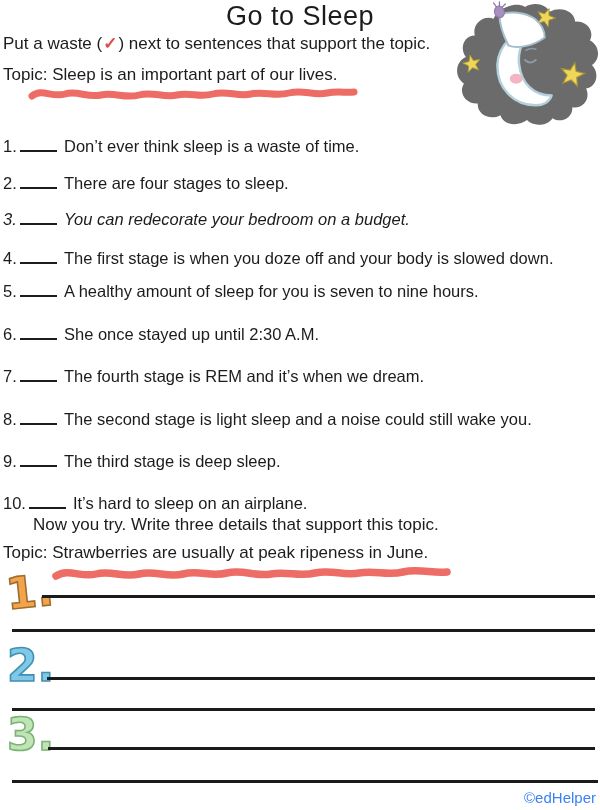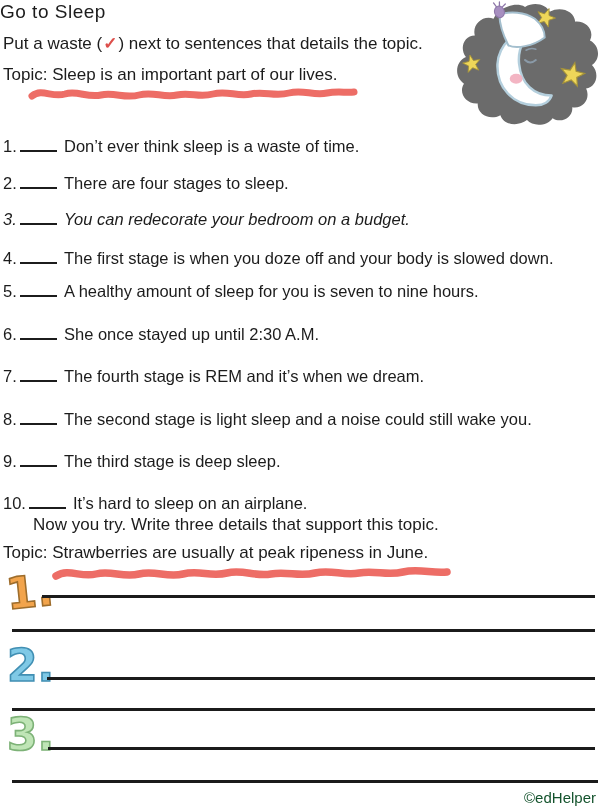--- a/index.html
+++ b/index.html
@@ -1,52 +1,52 @@
 <!DOCTYPE html>
 <html><head>
 <meta charset="utf-8">
 <style>
   html,body{margin:0;padding:0;background:#fff;}
   .page{
     position:relative;width:600px;height:810px;background:#ffffff;overflow:hidden;
     font-family:"Liberation Sans",sans-serif;color:#1c1c1c;
   }
   .title{
-    position:absolute;top:1px;left:0;width:600px;text-align:left;
-    font-size:19px;letter-spacing:.5px;font-weight:400;
+    position:absolute;top:1px;left:0;width:600px;text-align:center;
+    font-size:27px;letter-spacing:.5px;font-weight:400;
   }
   .instruction{position:absolute;top:33px;left:3px;font-size:17px;white-space:nowrap;}
   .check{color:#dd4f4b;font-weight:bold;padding:0 1px;}
   .topic{position:absolute;left:3px;font-size:17px;white-space:nowrap;}
   .topic1{top:65px;}
   .topic2{top:543px;}
   .instruction2{position:absolute;top:515px;left:3px;font-size:17px;white-space:nowrap;margin-left:30px;}
   .squiggle{position:absolute;}
   .moon{position:absolute;left:453px;top:1px;}
   .check-item{position:absolute;left:3px;font-size:16.5px;white-space:nowrap;line-height:20px;margin-top:12px;}
   .check-item .num{display:inline-block;min-width:14px;}
   .check-item .blank{
     display:inline-block;width:37px;height:13px;border-bottom:2px solid #1c1c1c;
     margin:0 7px 0 3px;
   }
   .bubble-num{
     position:absolute;font-family:"DejaVu Sans",sans-serif;font-weight:bold;font-size:44px;
     line-height:44px;-webkit-text-stroke:1.6px rgba(0,0,0,0);
   }
   .writing-line{position:absolute;height:0;border-top:3px solid #1b1b1b;}
-  .credit{position:absolute;top:789px;right:4px;font-size:15px;color:#14532d;}
+  .credit{position:absolute;top:789px;right:4px;font-size:15px;color:#3b82f6;}
 </style>
 </head>
 <body>
 
 <div class="page">
 
   <div class="title">Go to Sleep</div>
 
-  <div class="instruction"><span>Put a waste (</span><span class="check">✓</span><span>) next to sentences that details the topic.</span></div>
+  <div class="instruction"><span>Put a waste (</span><span class="check">✓</span><span>) next to sentences that support the topic.</span></div>
 
   <div class="topic topic1"><span>Topic:</span>&nbsp;<span>Sleep is an important part of our lives.</span></div>
 
   <svg class="squiggle" style="left:27px;top:83px;" width="332" height="22" viewBox="0 0 332 22">
     <path d="M5,13 C15,5 25,15 38,11 C50,7 60,15 74,12 C88,9 98,16 112,12
              C126,8 136,15 150,12 C164,9 172,15 186,11 C200,7 210,14 224,11
              C238,8 248,14 262,10 C276,6 286,13 300,10 C310,8 320,10 327,9" fill="none" stroke="#ed6d66" stroke-width="7" stroke-linecap="round"></path>
   </svg>
 
   <svg class="moon" width="146" height="126" viewBox="0 0 146 128">

